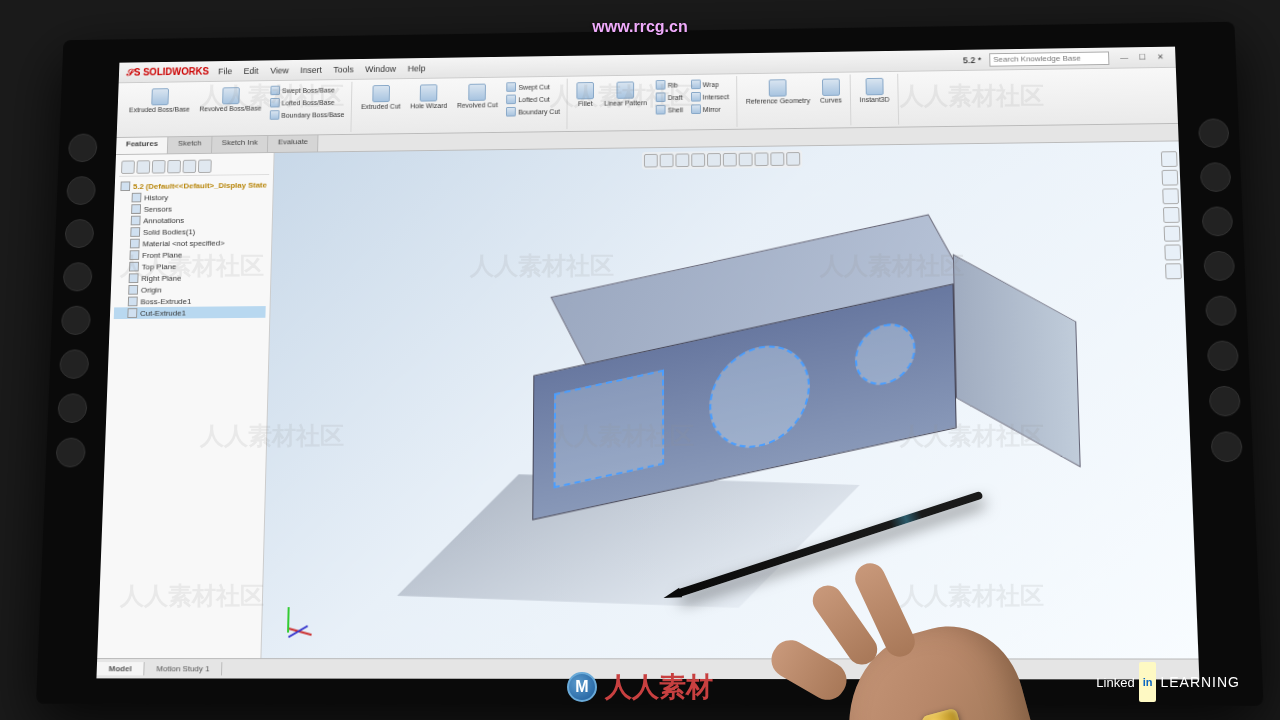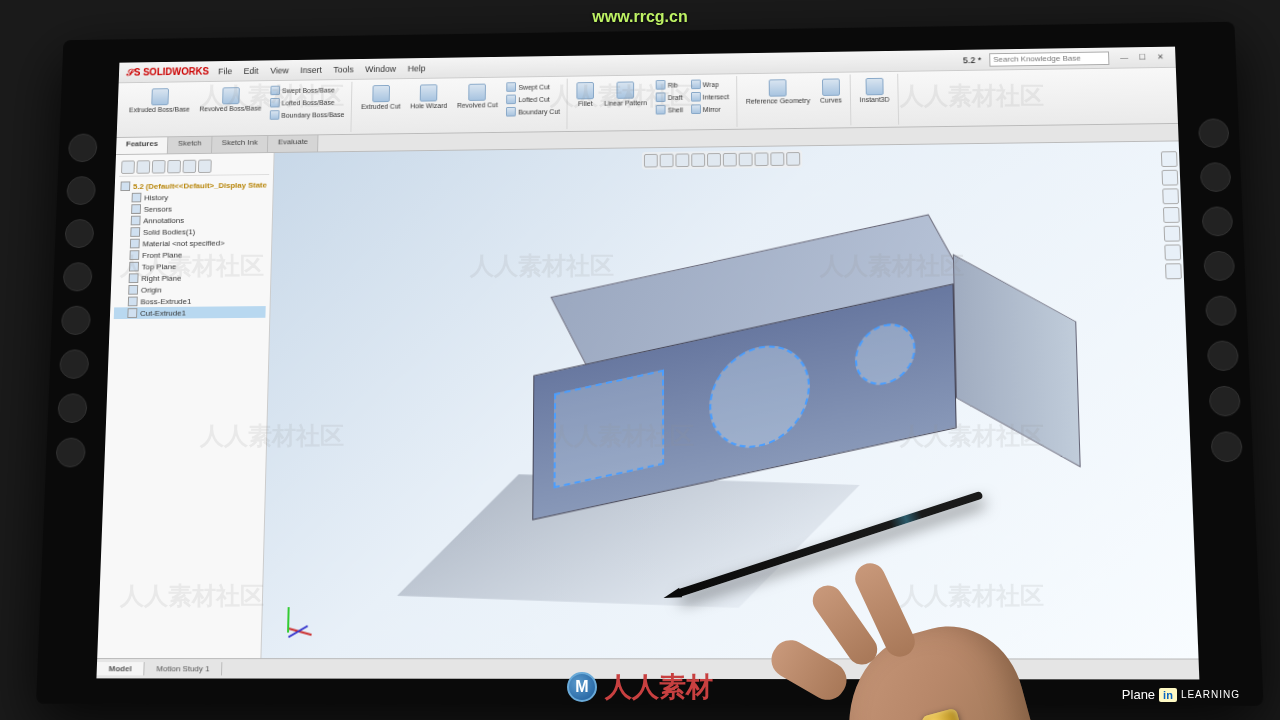--- a/index.html
+++ b/index.html
@@ -60,27 +60,27 @@
 .status-bar { height: 16px; background: #eaeaea; border-top: 1px solid #ccc; display: flex; align-items: center; padding: 0 6px; font-size: 8px; color: #555; }
 .hand-overlay { position: absolute; bottom: -30px; right: 280px; width: 380px; height: 350px; pointer-events: none; z-index: 100; }
 .stylus { position: absolute; width: 320px; height: 8px; background: linear-gradient(90deg, #0a0a0a, #1a1a1a 70%, #2a5a6a 75%, #1a1a1a 80%); border-radius: 4px; top: 140px; left: 50px; transform: rotate(-18deg); box-shadow: 0 8px 15px rgba(0,0,0,0.5); }
 .stylus::before { content: ''; position: absolute; left: -15px; top: -1px; width: 0; height: 0; border-right: 18px solid #0a0a0a; border-top: 5px solid transparent; border-bottom: 5px solid transparent; }
 .hand { position: absolute; width: 280px; height: 300px; bottom: -80px; right: -50px; }
 .palm { position: absolute; width: 180px; height: 200px; background: linear-gradient(135deg, #c8987a, #b8886a 40%, #a07858 80%); border-radius: 50% 40% 30% 30%; bottom: 0; right: 20px; transform: rotate(-15deg); box-shadow: inset -10px -10px 30px rgba(80,50,30,0.4); }
 .finger1 { position: absolute; width: 30px; height: 90px; background: linear-gradient(#c8987a, #a87858); border-radius: 15px; top: 50px; left: 60px; transform: rotate(-35deg); }
 .finger2 { position: absolute; width: 30px; height: 100px; background: linear-gradient(#c8987a, #a87858); border-radius: 15px; top: 30px; left: 100px; transform: rotate(-25deg); }
 .thumb { position: absolute; width: 38px; height: 80px; background: linear-gradient(#c8987a, #a87858); border-radius: 18px; top: 100px; left: 20px; transform: rotate(-60deg); }
 .ring { position: absolute; width: 36px; height: 28px; background: radial-gradient(circle at 30% 30%, #f5d060, #c8a030, #8a6a10); border-radius: 6px; bottom: 90px; right: 90px; transform: rotate(-15deg); box-shadow: 0 2px 6px rgba(0,0,0,0.5), inset 0 0 6px rgba(255,230,150,0.8); }
-.watermark-top { position: absolute; top: 8px; left: 50%; transform: translateX(-50%); color: #bef264; font-size: 16px; font-weight: bold; z-index: 200; text-shadow: 0 1px 3px rgba(0,0,0,0.8); }
+.watermark-top { position: absolute; top: 18px; left: 50%; transform: translateX(-50%); color: #f0abfc; font-size: 16px; font-weight: bold; z-index: 200; text-shadow: 0 1px 3px rgba(0,0,0,0.8); }
 .watermark-text { position: absolute; color: rgba(150,150,150,0.15); font-size: 24px; pointer-events: none; z-index: 50; font-weight: bold; }
 .logo-bottom { position: absolute; bottom: 15px; left: 50%; transform: translateX(-50%); display: flex; align-items: center; gap: 8px; z-index: 200; }
 .logo-circ { width: 30px; height: 30px; background: radial-gradient(circle at 35% 35%, #5a9acc, #1a5a9a); border-radius: 50%; display: flex; align-items: center; justify-content: center; color: #fff; font-weight: bold; font-size: 16px; border: 2px solid #6aaad8; }
 .logo-text { color: #c84040; font-size: 27px; font-weight: bold; }
 .linkedin-logo { position: absolute; bottom: 18px; right: 40px; color: #fff; font-size: 13px; z-index: 200; display: flex; align-items: center; gap: 4px; }
-.linkedin-box { background: #fef9c3; color: #0a66c2; padding: 1px 4px; border-radius: 2px; font-weight: bold; font-size: 11px; }
+.linkedin-box { background: #fef9c3; color: #0a66c2; padding: 14px 4px; border-radius: 2px; font-weight: bold; font-size: 11px; }
 </style>
 </head>
 <body>
 
 <div class="watermark-top">www.rrcg.cn</div>
 
 <div class="tablet-frame">
   <div class="tablet-buttons-left">
     <div class="tablet-btn"></div>
     <div class="tablet-btn"></div>
@@ -395,16 +395,16 @@
 <div class="watermark-text" style="top:420px;left:900px">人人素材社区</div>
 <div class="watermark-text" style="top:580px;left:120px">人人素材社区</div>
 <div class="watermark-text" style="top:580px;left:900px">人人素材社区</div>
 
 <div class="logo-bottom">
   <div class="logo-circ">M</div>
   <div class="logo-text">人人素材</div>
 </div>
 
 <div class="linkedin-logo">
-  <span>Plane</span>
+  <span>Linked</span>
     <span class="linkedin-box">in</span>
-  <span style="font-size:10px;letter-spacing:1px">LEARNING</span>
+  <span style="font-size:14px;letter-spacing:1px">LEARNING</span>
 </div>
 
 </body></html>

